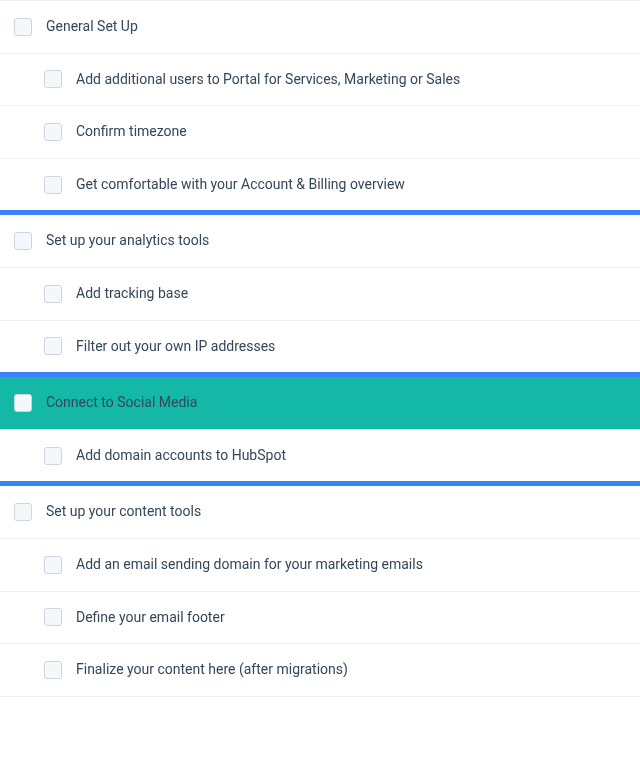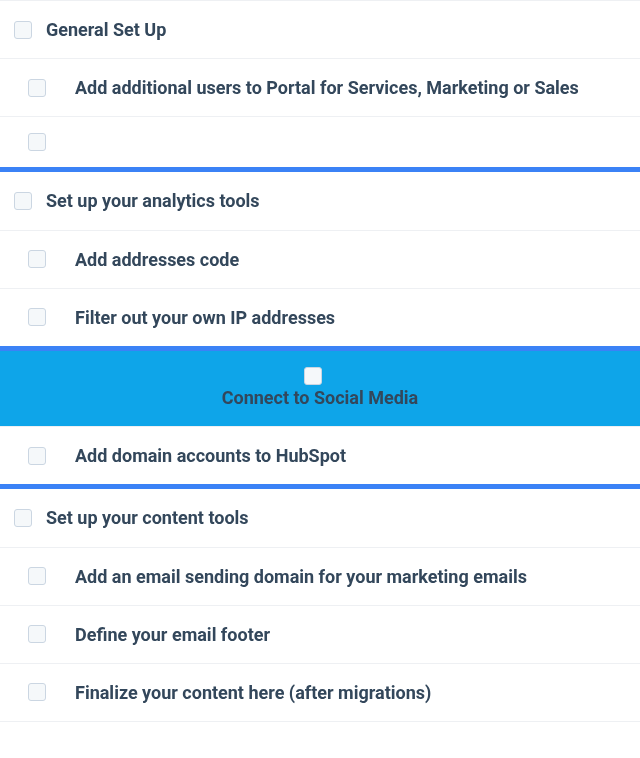--- a/index.html
+++ b/index.html
@@ -17,78 +17,80 @@
     .checklist {
       width: 100%;
     }
     .section-row {
       display: flex;
       align-items: center;
       padding: 16px 14px;
       border-top: 5px solid #3b82f6;
     }
     .section-row.highlighted {
-      background: #0ea5e9;
-      flex-direction: column;
+      background: #14b8a6;
     }
     .item-row {
       display: flex;
       align-items: center;
-      padding: 16px 14px 16px 28px;
+      padding: 16px 14px 16px 44px;
       border-top: 1px solid #eef0f3;
-      gap: 15px;
     }
     .checklist > .section-row:first-child {
       border-top: 1px solid #eef0f3;
     }
     .last-border {
       border-top: 1px solid #eef0f3;
       height: 1px;
     }
     .checkbox {
       width: 18px;
       height: 18px;
       border: 1.5px solid #cbd6e2;
       border-radius: 3px;
       background: #f5f8fa;
       flex-shrink: 0;
       margin-right: 14px;
       cursor: pointer;
     }
     .label {
       color: #33475b;
-      font-size: 18px;
+      font-size: 14px;
       line-height: 1.4;
-      font-weight: bold;
     }
   </style>
 </head>
 <body>
 
 <div class="checklist">
 
   <div class="section-row">
     <span class="checkbox"></span>
     <span class="label">General Set Up</span>
   </div>
   <div class="item-row">
     <span class="checkbox"></span>
     <span class="label">Add additional users to Portal for Services, Marketing or Sales</span>
   </div>
   <div class="item-row">
     <span class="checkbox"></span>
+    <span class="label">Confirm timezone</span>
+  </div>
+  <div class="item-row">
+    <span class="checkbox"></span>
+    <span class="label">Get comfortable with your Account &amp; Billing overview</span>
   </div>
 
   <div class="section-row">
     <span class="checkbox"></span>
     <span class="label">Set up your analytics tools</span>
   </div>
   <div class="item-row">
     <span class="checkbox"></span>
-    <span class="label">Add addresses code</span>
+    <span class="label">Add tracking base</span>
   </div>
   <div class="item-row">
     <span class="checkbox"></span>
     <span class="label">Filter out your own IP addresses</span>
   </div>
 
   <div class="section-row highlighted">
     <span class="checkbox"></span>
     <span class="label">Connect to Social Media</span>
   </div>

